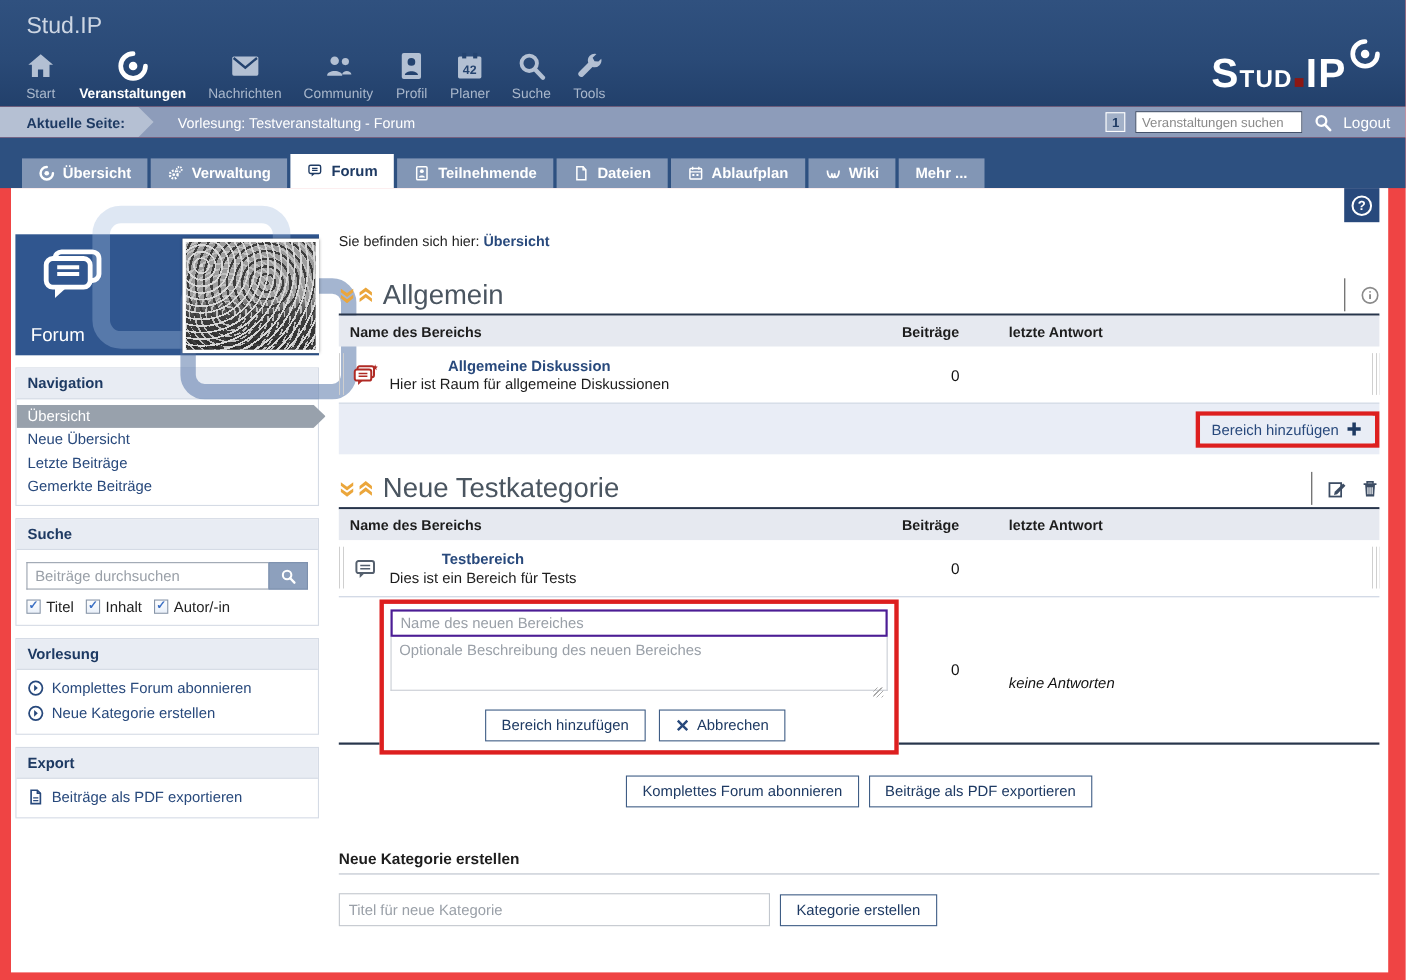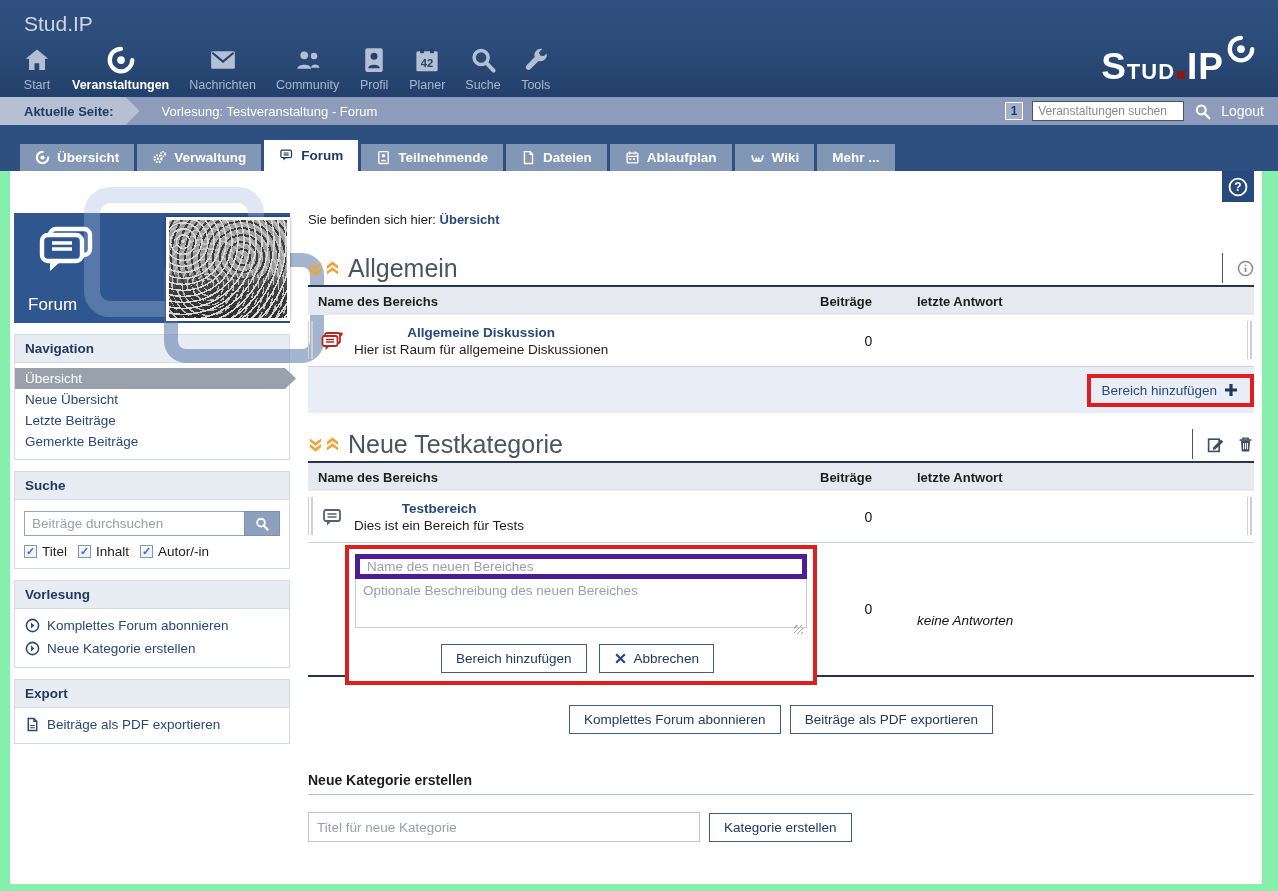--- a/index.html
+++ b/index.html
@@ -1,17 +1,17 @@
 <!DOCTYPE html>
 <html><head>
 <meta charset="utf-8">
 <style>
   * { margin:0; padding:0; box-sizing:border-box; }
   html,body { width:1278px; height:891px; font-family:"Liberation Sans", sans-serif; }
-  #page { position:relative; width:1278px; height:891px; background:#86efac; overflow:hidden; }
+  #page { position:relative; width:1278px; height:891px; background:#ef4444; overflow:hidden; }
 
   
   .header { position:absolute; left:0; top:0; width:1278px; height:97px;
             background:linear-gradient(180deg,#30517f 0%,#2a4a77 55%,#22406b 100%); }
   .app-title { position:absolute; left:24px; top:12px; font-size:21px; color:#cdd6e3; font-weight:400; }
   .topnav { position:absolute; left:12px; bottom:5px; display:flex; align-items:flex-end; }
   .topnav-item { display:flex; flex-direction:column; align-items:center; gap:3px; padding:0 10px; cursor:pointer; }
   .topnav-item svg { width:30px; height:30px; color:#b3c0d3; }
   .topnav-item .nav-label { font-size:12.5px; color:#a9b7cb; white-space:nowrap; }
   .topnav-item.active svg { color:#fff; }
@@ -117,21 +117,21 @@
   .row-posts { width:97px; text-align:center; font-size:14px; color:#111; }
   .row-last { width:337px; font-size:13.5px; color:#111; }
   .tfoot { background:#e9edf6; height:46px; display:flex; align-items:center; justify-content:flex-end; }
   .red-box { border:4px solid #dd1f1f; }
   .addarea { display:flex; align-items:center; gap:7px; background:#e9edf6; padding:5px 10px; margin-right:2px;
              color:#28497c; font-size:13.5px; cursor:pointer; }
   .addarea svg { width:14px; height:14px; color:#1e3a63; }
 
   .formrow { position:relative; min-height:134px; border-bottom:2px solid #27354b; }
   .form-redbox { position:absolute; left:37px; top:2px; width:472px; background:#fff; padding:5px 6px 8px 6px; }
-  .nb-input { width:100%; height:25px; border:5px solid #4c1d95; font-size:13.5px; padding:0 7px; color:#333;
+  .nb-input { width:100%; height:25px; border:2px solid #4c1d95; font-size:13.5px; padding:0 7px; color:#333;
               font-family:"Liberation Sans", sans-serif; }
   .nb-input::placeholder, .nb-textarea::placeholder { color:#9aa0a8; }
   .nb-textarea { width:100%; height:49px; border:1px solid #c9cdd4; border-top:none; font-size:13.5px; padding:4px 7px;
                  resize:none; color:#333; font-family:"Liberation Sans", sans-serif; }
   .nb-resize { position:absolute; right:10px; top:76px; width:9px; height:9px;
                background:repeating-linear-gradient(135deg,transparent 0 2px,#a9a9a9 2px 3px); }
   .nb-btnrow { display:flex; gap:12px; margin:12px 0 0 86px; }
   .btn { background:#fff; border:1px solid #3f5d85; color:#1e3a63; font-size:13.5px; padding:6px 14px;
          display:flex; align-items:center; gap:7px; cursor:pointer; font-family:"Liberation Sans", sans-serif; }
   .btn svg { width:13px; height:13px; color:#28497c; }

